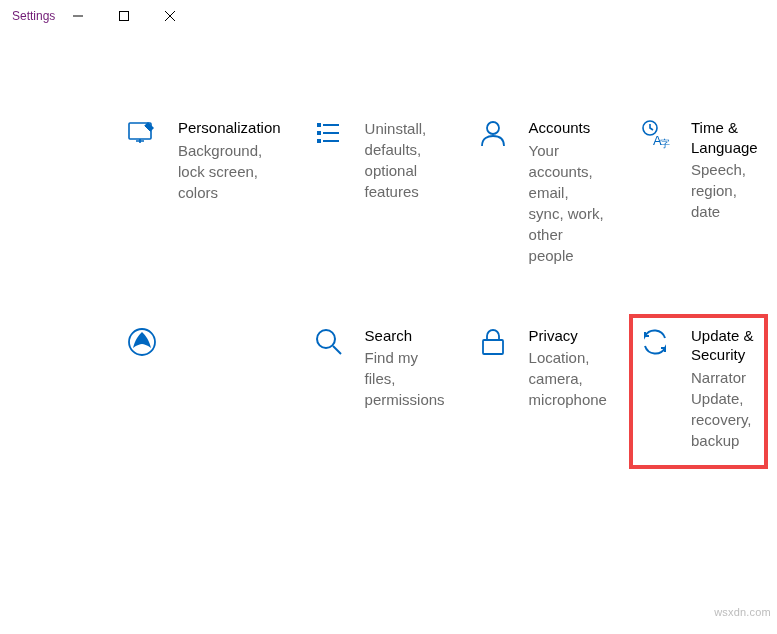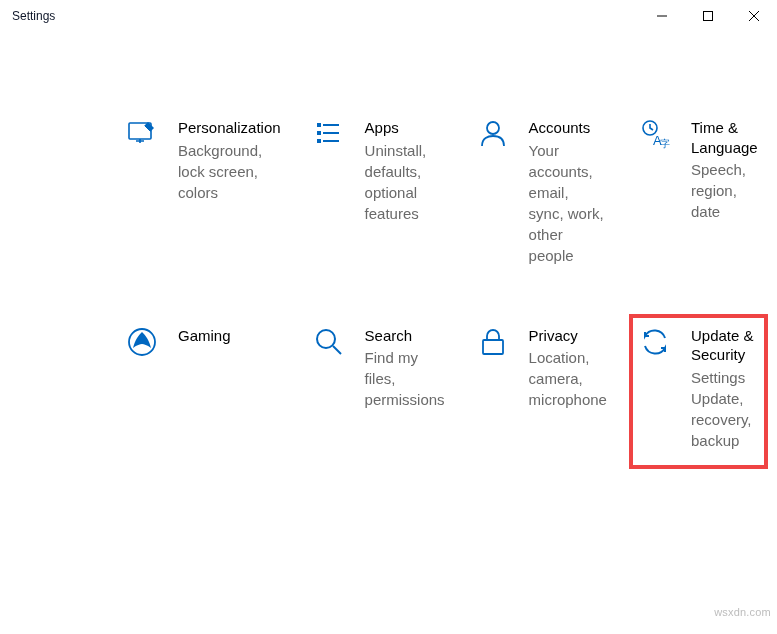--- a/index.html
+++ b/index.html
@@ -12,24 +12,24 @@
       width: 777px;
       height: 634px;
       background: #ffffff;
       position: relative;
       overflow: hidden;
     }
     .titlebar {
       height: 32px;
       display: flex;
       align-items: center;
-      justify-content: space-between;
+      justify-content: flex-start;
       padding-left: 12px;
       font-size: 12px;
-      color: #0f172a;
+      color: #701a75;
     }
     .window-controls {
       display: flex;
       height: 32px;
     }
     .window-btn {
       width: 46px;
       height: 32px;
       display: flex;
       align-items: center;
@@ -142,21 +142,20 @@
         <svg viewBox="0 0 32 32" fill="#0067c0">
           <rect x="4" y="5" width="4" height="4"></rect>
             <rect x="10" y="6" width="16" height="2"></rect>
           <rect x="4" y="13" width="4" height="4"></rect>
             <rect x="10" y="14" width="16" height="2"></rect>
           <rect x="4" y="21" width="4" height="4"></rect>
             <rect x="10" y="22" width="16" height="2"></rect>
         </svg>
       </div>
       <div class="category-text">
-        <div class="category-title">Apps</div>
         <div class="category-desc">Uninstall, defaults, optional features</div>
       </div>
     </div>
 
     <div class="category">
       <div class="category-icon">
         <svg viewBox="0 0 32 32" fill="none" stroke="#0067c0" stroke-width="1.8">
           <circle cx="16" cy="10" r="6"></circle>
           <path d="M5 28 C5 20 11 18 16 18 C21 18 27 20 27 28"></path>
         </svg>
@@ -183,21 +182,20 @@
     </div>
 
     <div class="category">
       <div class="category-icon">
         <svg viewBox="0 0 32 32" fill="none" stroke="#0067c0" stroke-width="1.8">
           <circle cx="16" cy="16" r="13"></circle>
           <path d="M16 6 C12 10 9 14 7 22 C11 19 14 18 16 18 C18 18 21 19 25 22 C23 14 20 10 16 6 Z" fill="#0067c0" stroke="none"></path>
         </svg>
       </div>
       <div class="category-text">
-        <div class="category-title">Gaming</div>
       </div>
     </div>
 
 
     <div class="category">
       <div class="category-icon">
         <svg viewBox="0 0 32 32" fill="none" stroke="#0067c0" stroke-width="2">
           <circle cx="13" cy="13" r="9"></circle>
           <path d="M20 20 L28 28"></path>
         </svg>
@@ -223,20 +221,20 @@
 
     <div class="category highlighted">
       <div class="category-icon">
         <svg viewBox="0 0 32 32" fill="none" stroke="#0067c0" stroke-width="2">
           <path d="M26 12 A11 11 0 0 0 6 10 L6 6 M6 10 L10 10"></path>
           <path d="M6 20 A11 11 0 0 0 26 22 L26 26 M26 22 L22 22"></path>
         </svg>
       </div>
       <div class="category-text">
         <div class="category-title">Update &amp; Security</div>
-        <div class="category-desc">Settings Update, recovery, backup</div>
+        <div class="category-desc">Narrator Update, recovery, backup</div>
       </div>
     </div>
 
   </div>
 </div>
 
 <div class="watermark">wsxdn.com</div>
 
 </body></html>

